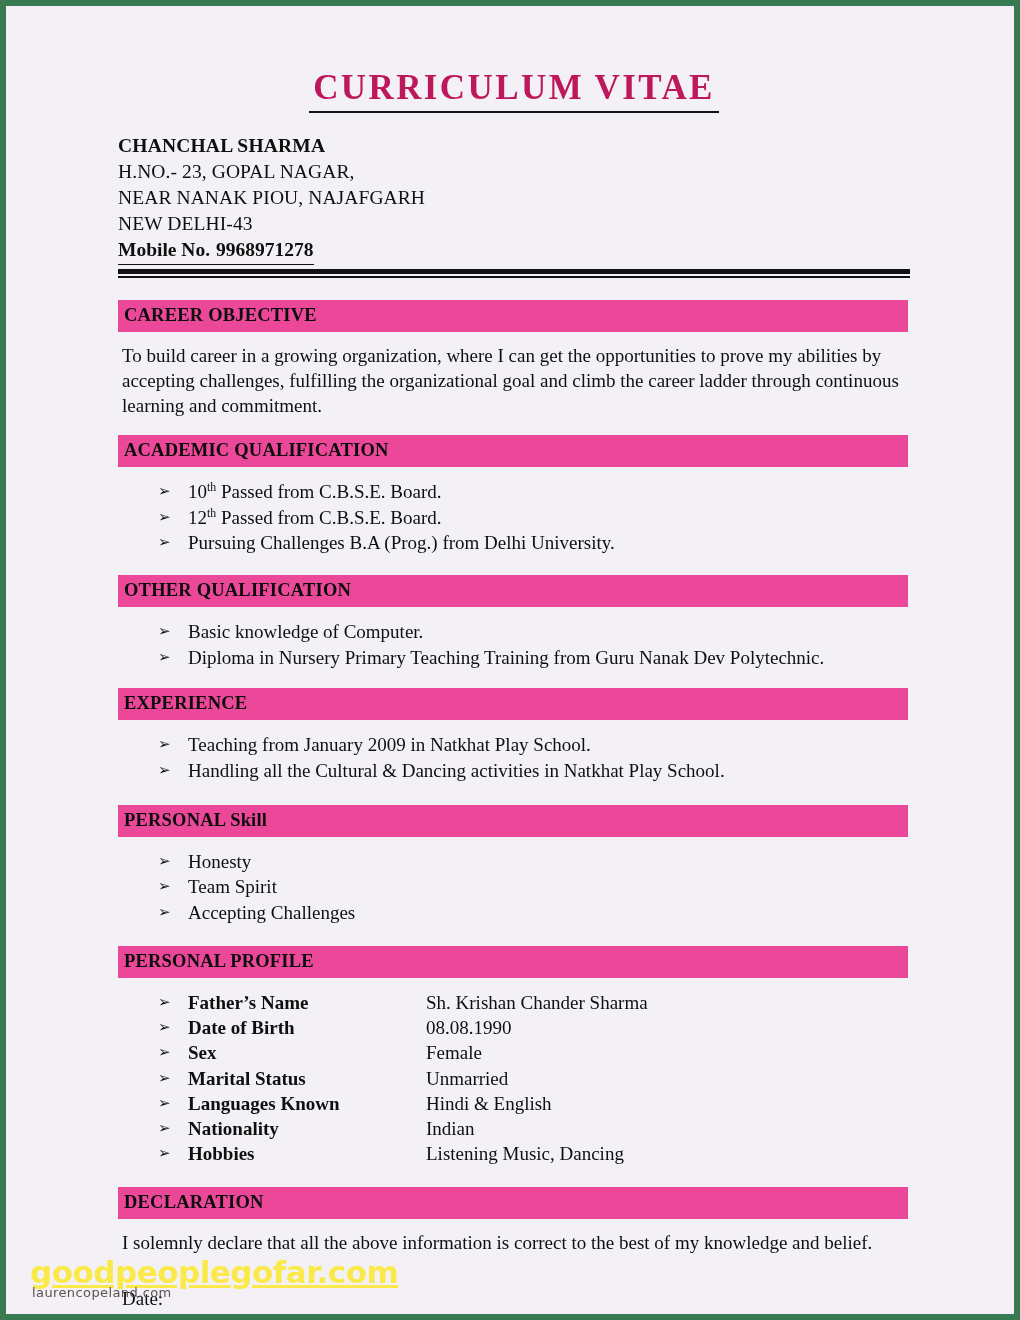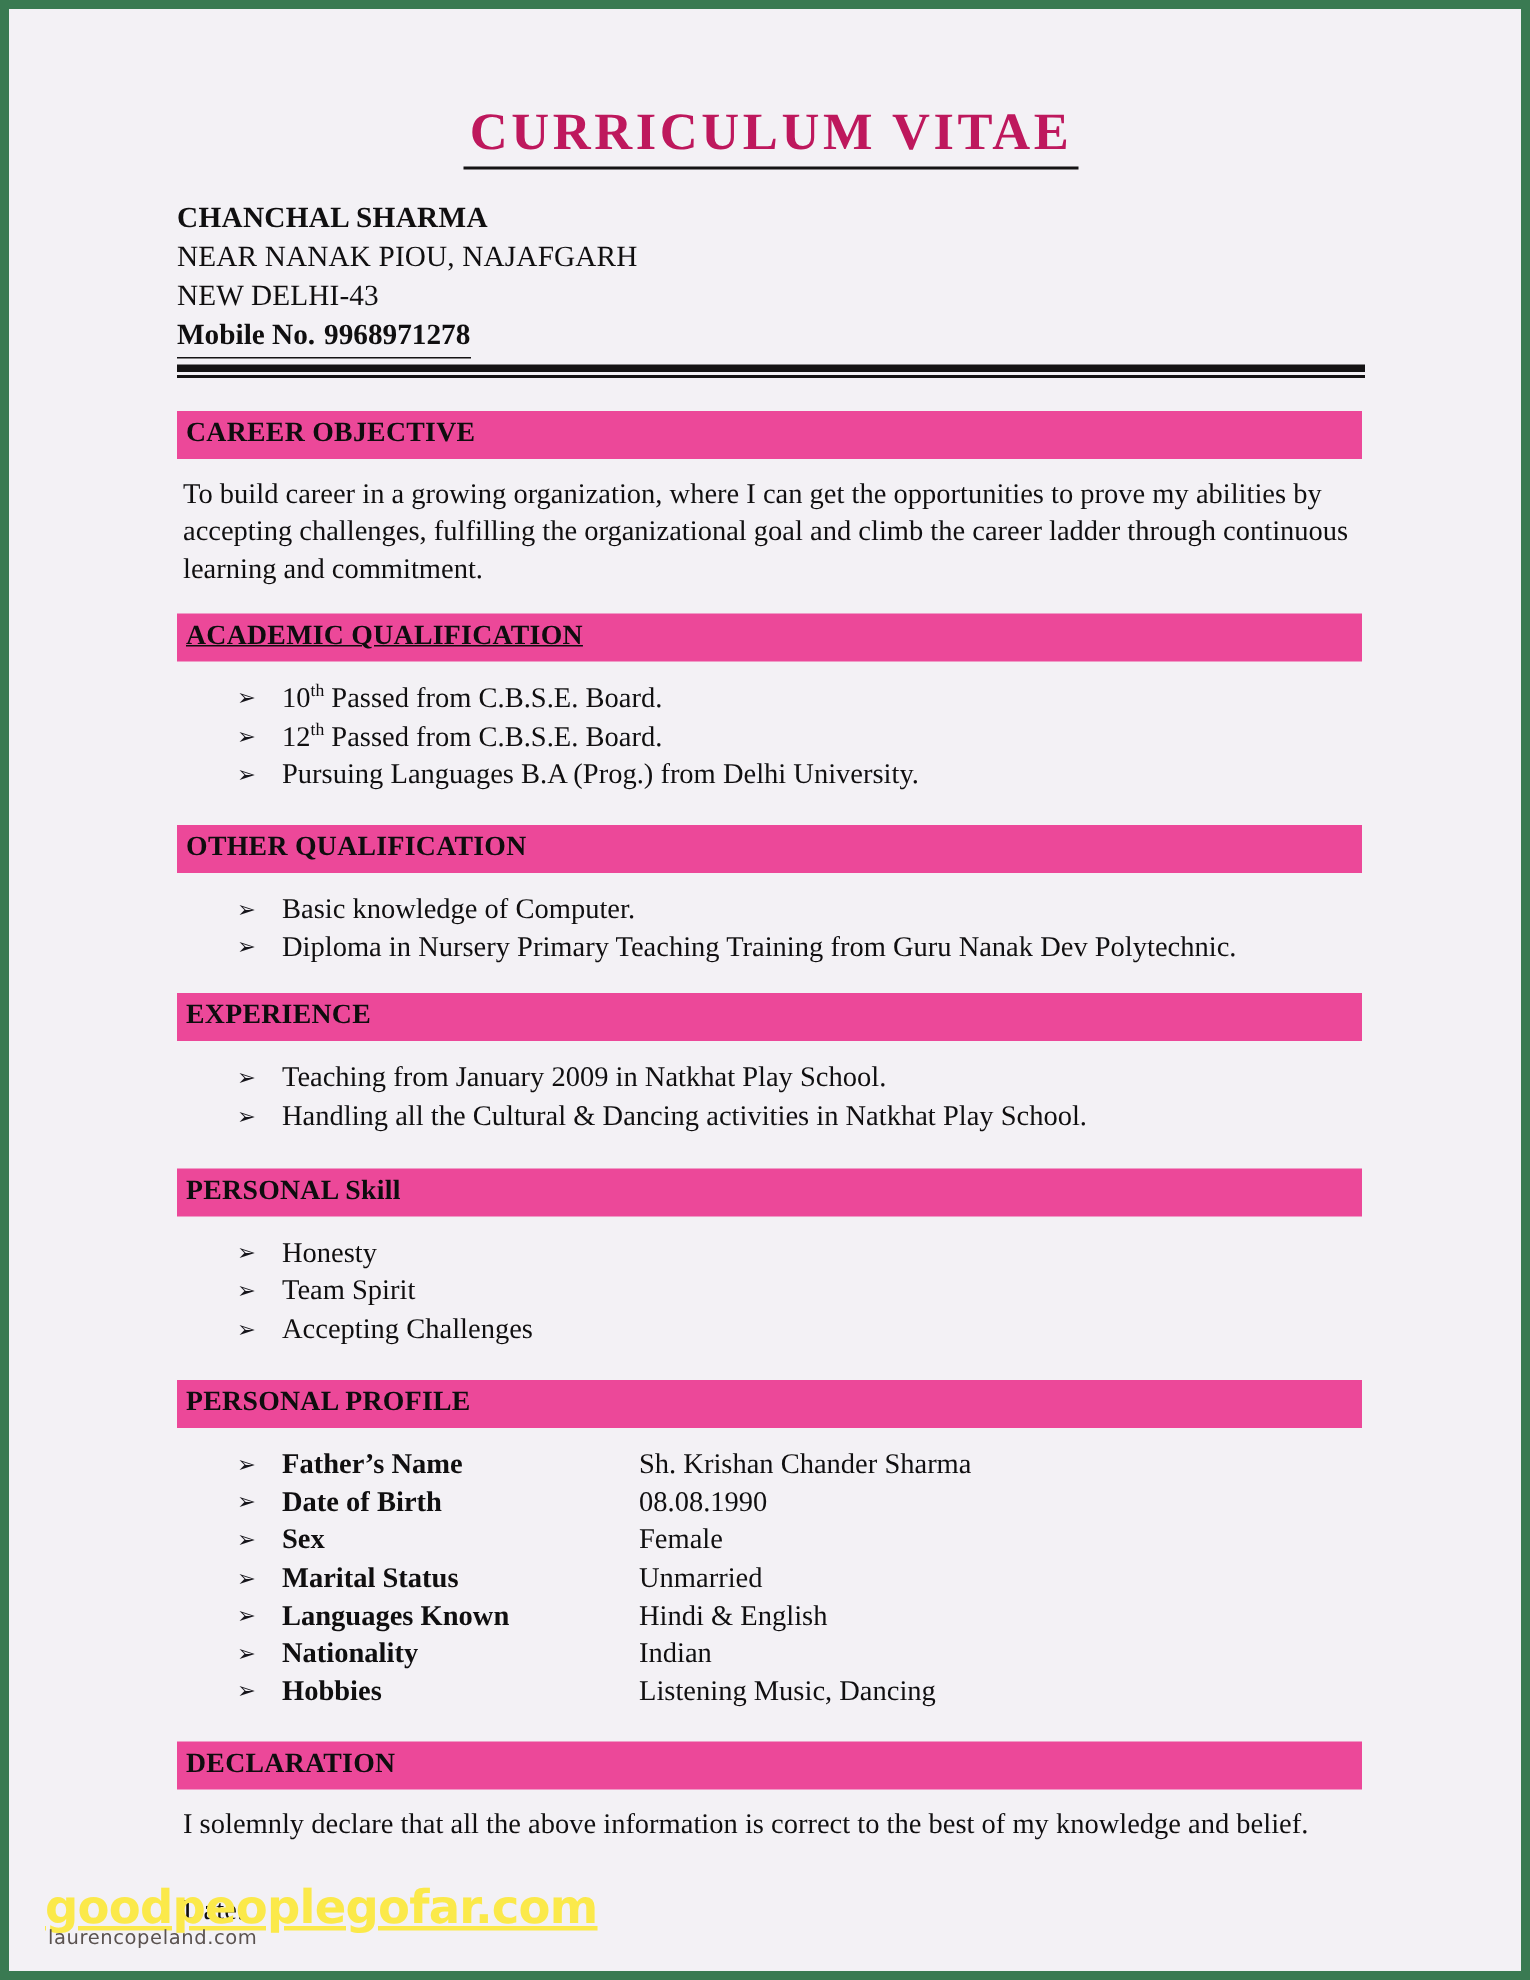--- a/index.html
+++ b/index.html
@@ -191,45 +191,46 @@
 <body>
 
 <div id="page-frame">
 
   <div id="doc">
 
     <div class="cv-title"><span>CURRICULUM VITAE</span></div>
 
     <div class="contact-block">
       <div class="contact-name">CHANCHAL SHARMA</div>
+      <div class="contact-line">H.NO.- 23, GOPAL NAGAR,</div>
       <div class="contact-line">NEAR NANAK PIOU, NAJAFGARH</div>
       <div class="contact-line">NEW DELHI-43</div>
       <div>
         <span class="contact-mobile"><span>Mobile No.</span><span class="mob-num">9968971278</span></span>
       </div>
     </div>
 
     <div class="rule-double"></div>
 
     <div class="sec-head" style="margin-top:22px;">CAREER OBJECTIVE</div>
     <div class="body-para">To build career in a growing organization, where I can get the opportunities to prove my abilities by accepting challenges, fulfilling the organizational goal and climb the career ladder through continuous learning and commitment.</div>
 
-    <div class="sec-head" style="margin-top:17px;text-decoration:underline;">ACADEMIC QUALIFICATION</div>
+    <div class="sec-head" style="margin-top:17px;">ACADEMIC QUALIFICATION</div>
     <ul class="arrow-list">
       <li>
         <span class="arrow-glyph">➢</span>
         <span class="li-text"><span>10</span><sup>th</sup><span> Passed from C.B.S.E. Board.</span></span>
       </li>
       <li>
         <span class="arrow-glyph">➢</span>
         <span class="li-text"><span>12</span><sup>th</sup><span> Passed from C.B.S.E. Board.</span></span>
       </li>
       <li>
         <span class="arrow-glyph">➢</span>
-        <span class="li-text">Pursuing Languages B.A (Prog.) from Delhi University.</span>
+        <span class="li-text">Pursuing Challenges B.A (Prog.) from Delhi University.</span>
       </li>
     </ul>
 
     <div class="sec-head" style="margin-top:19px;">OTHER QUALIFICATION</div>
     <ul class="arrow-list">
       <li>
         <span class="arrow-glyph">➢</span>
         <span class="li-text">Basic knowledge of Computer.</span>
       </li>
       <li>

